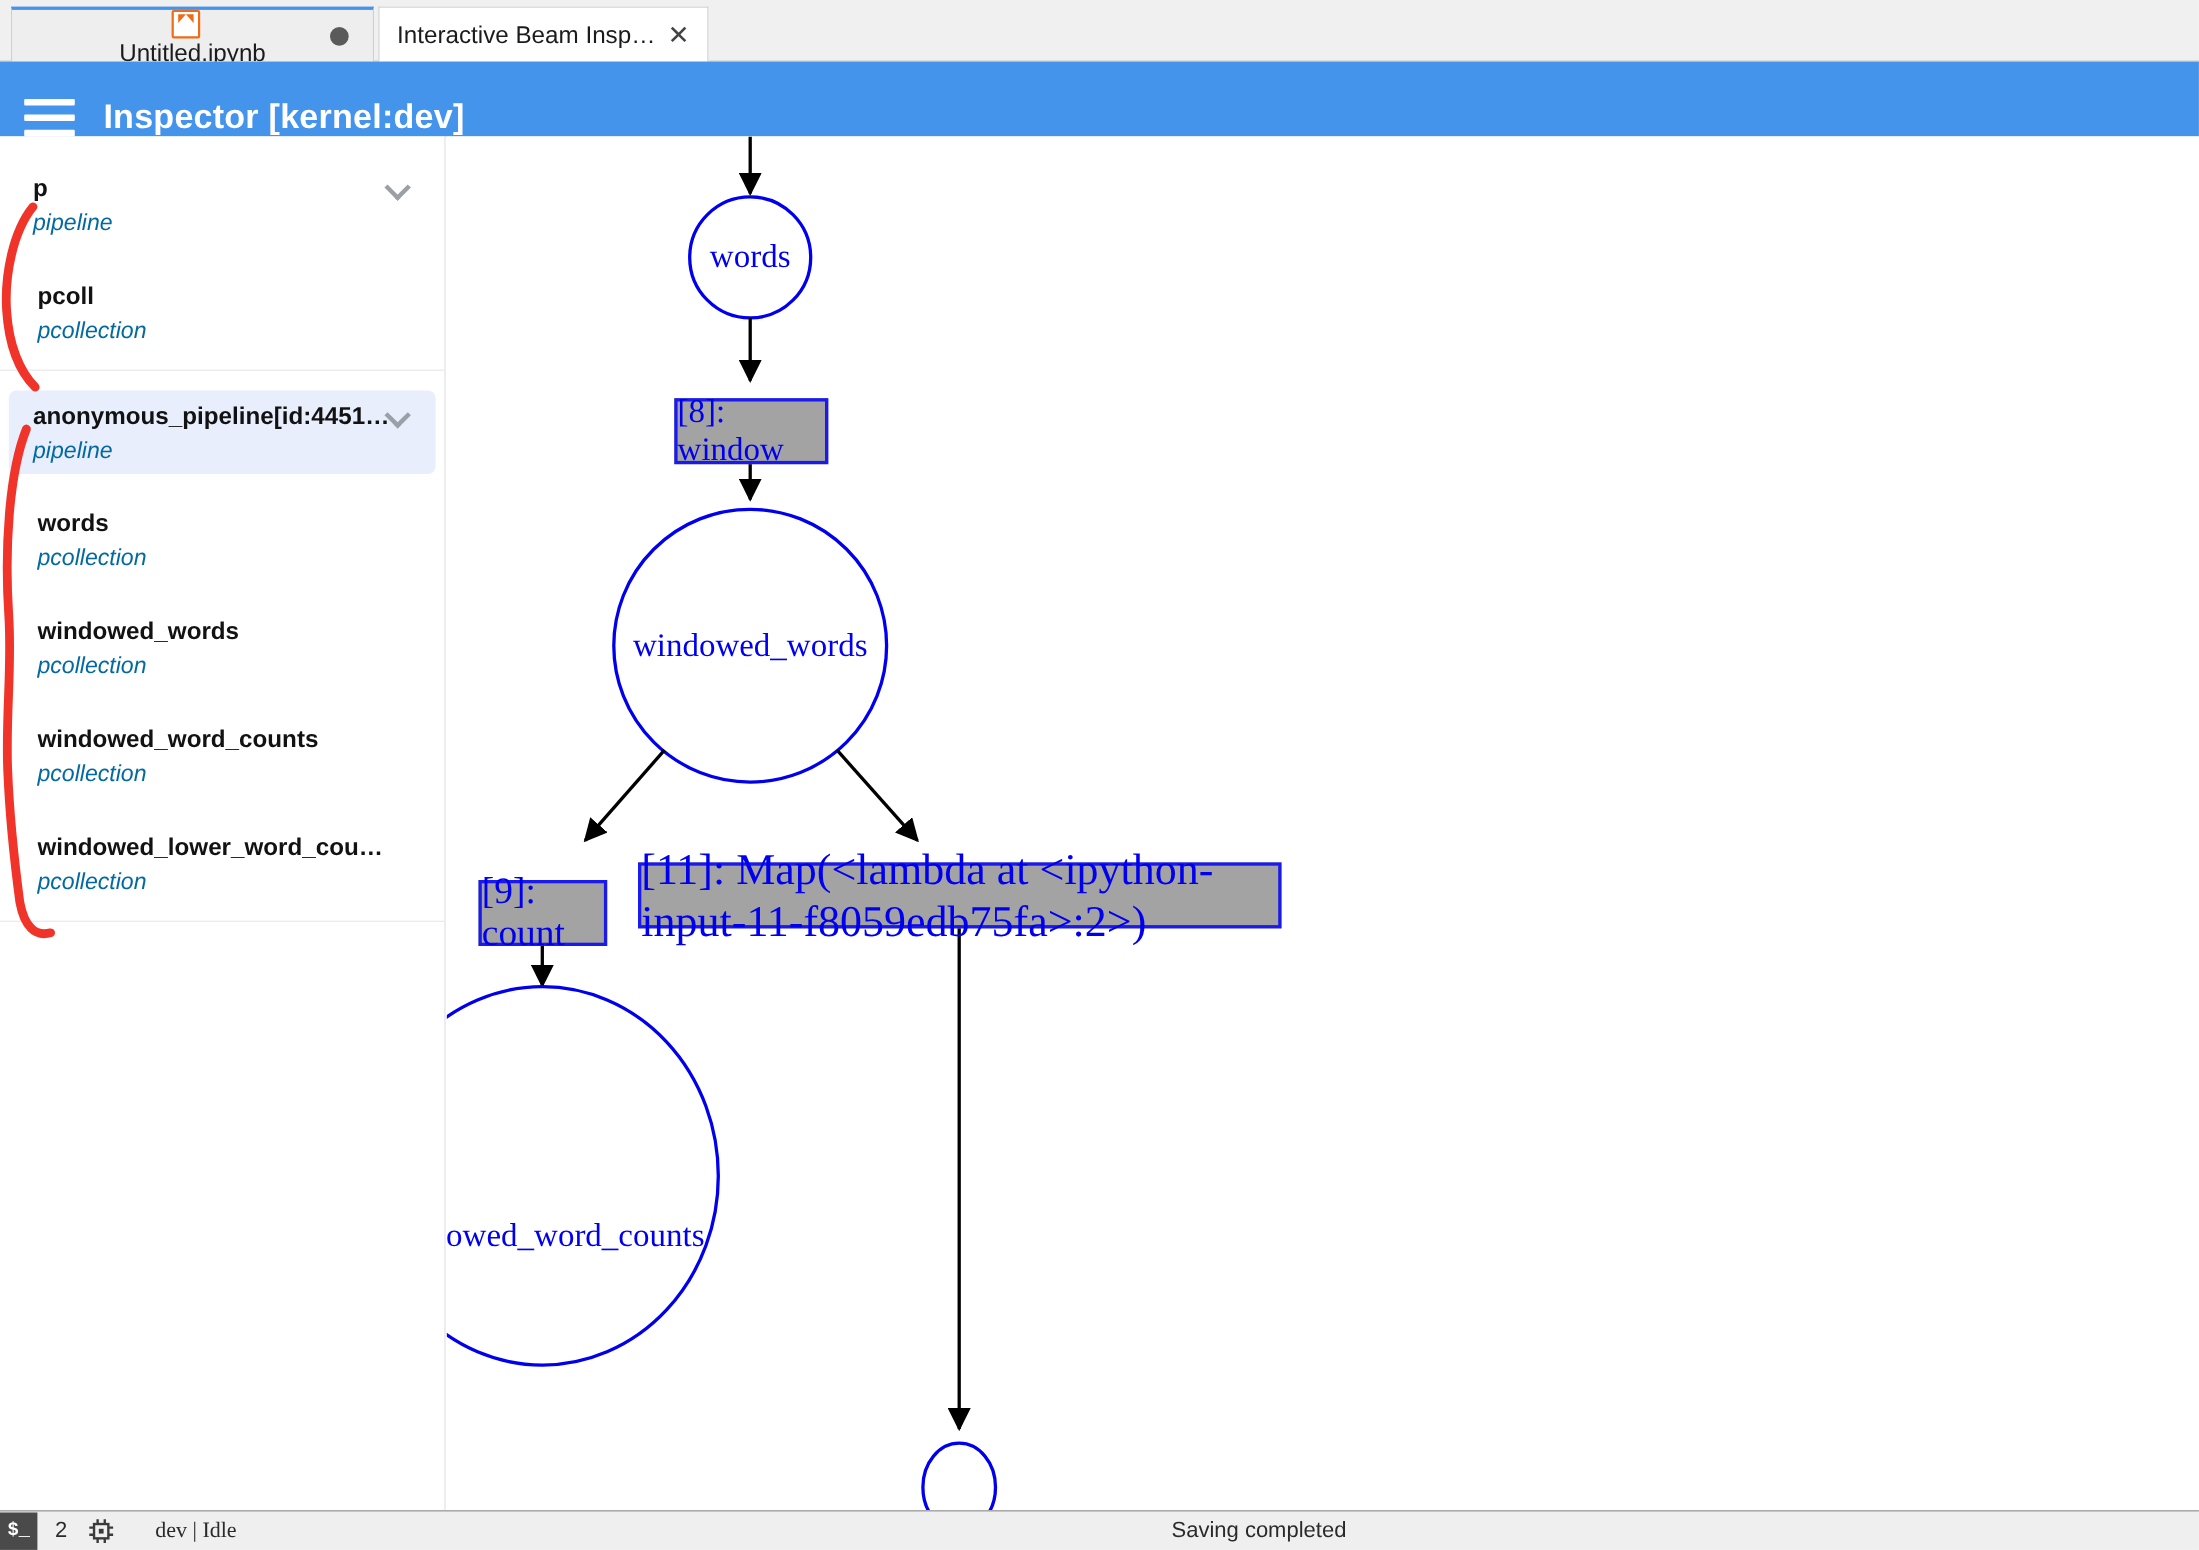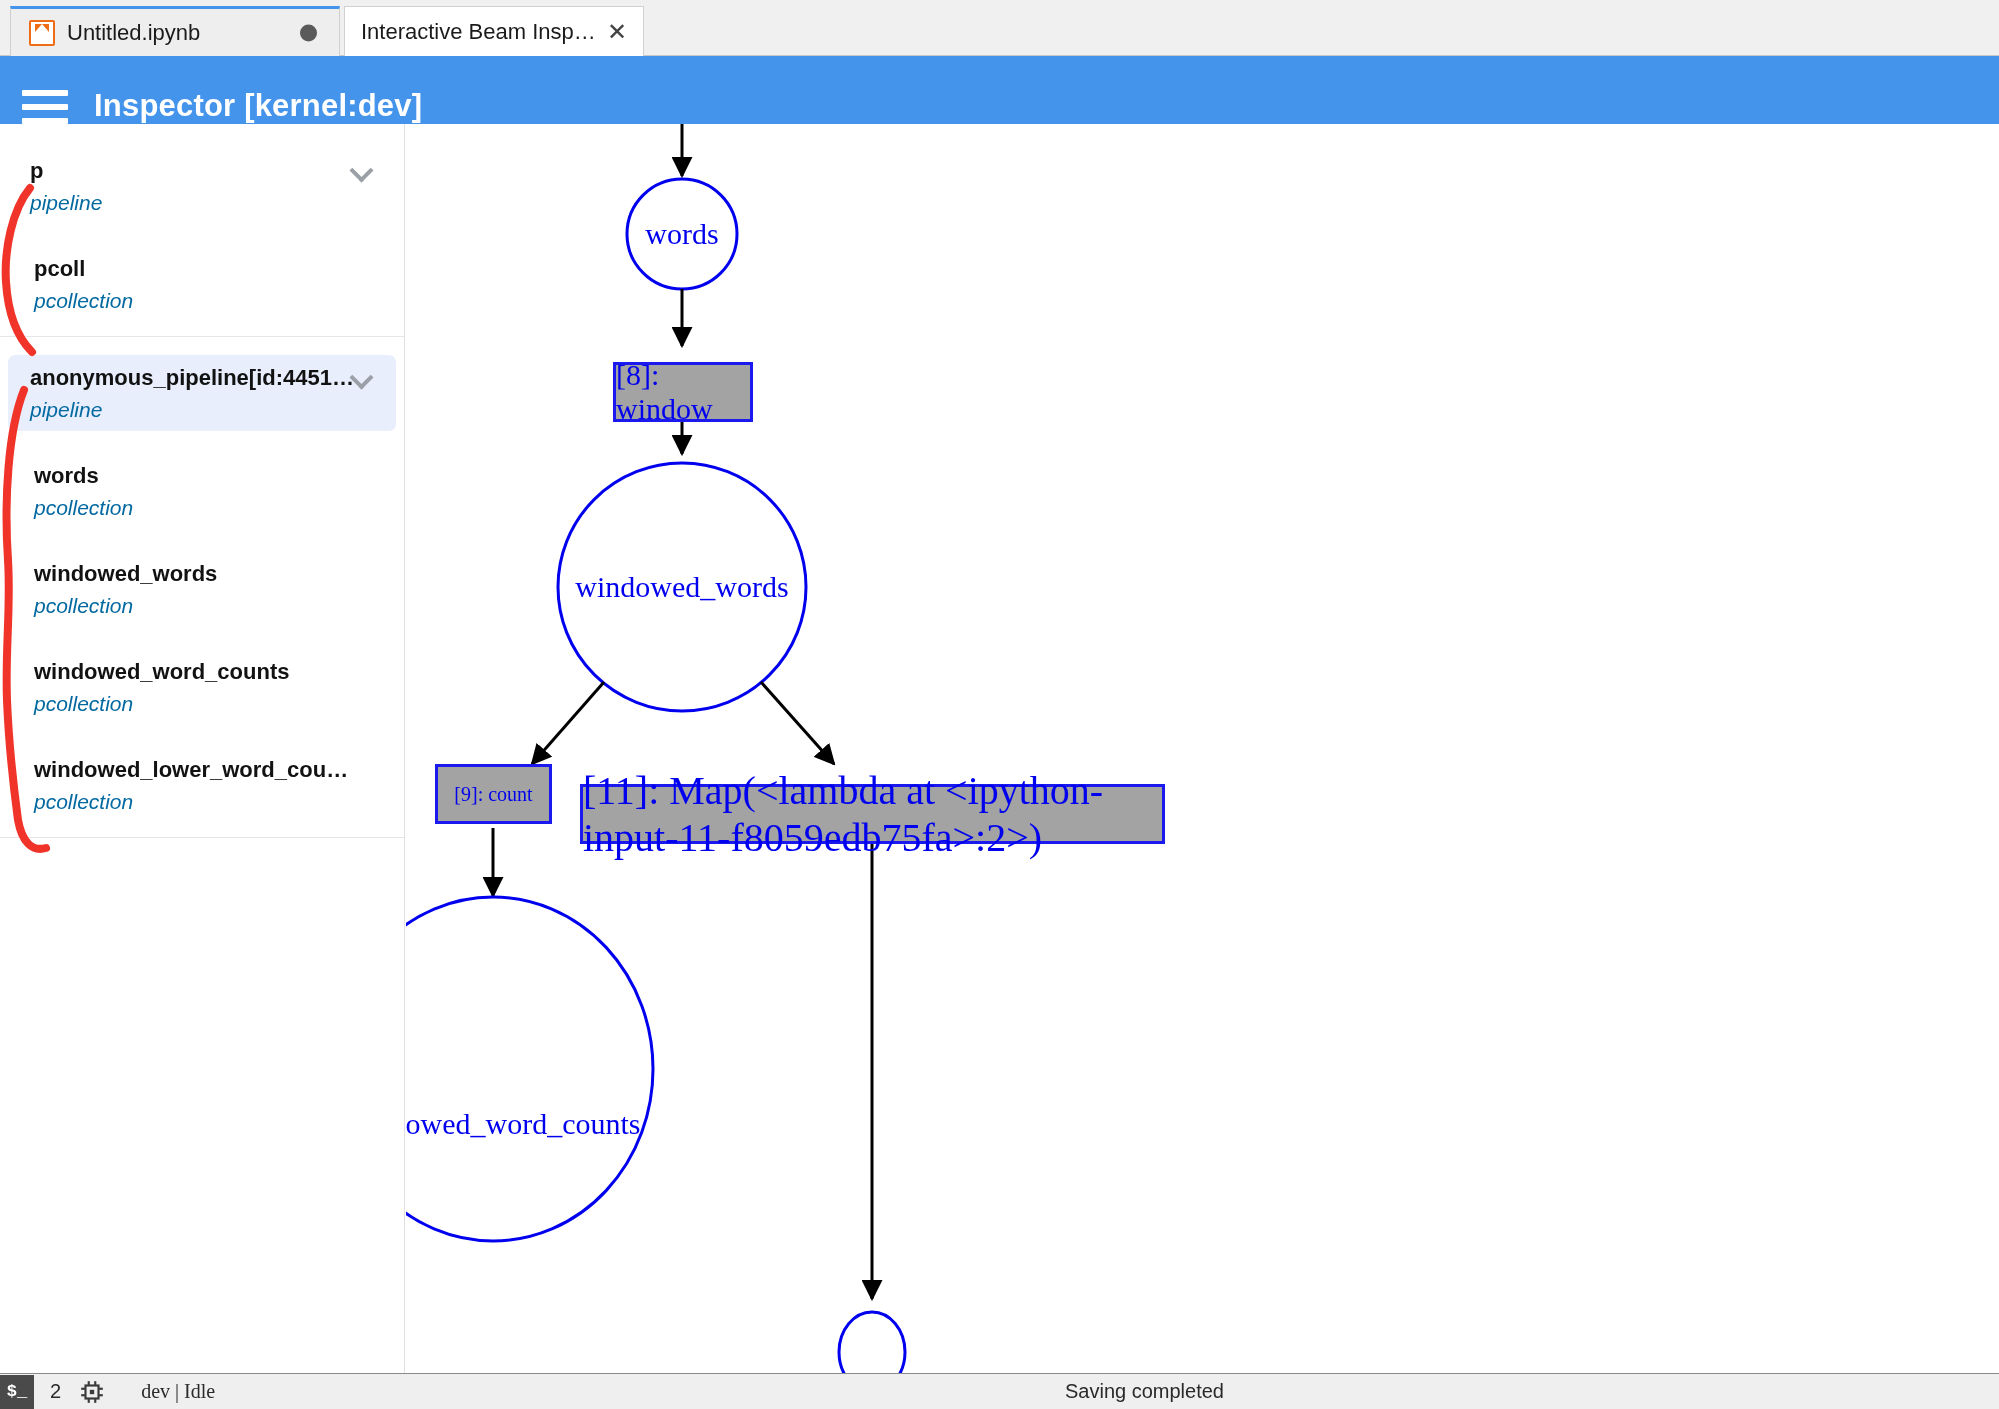--- a/index.html
+++ b/index.html
@@ -18,20 +18,21 @@
   }
   .tab{
     position:absolute;top:6px;height:50px;box-sizing:border-box;
     display:flex;align-items:center;
     border:1px solid #d0d0d0;border-bottom:none;
     font-size:22px;color:#1b1b1b;
   }
   .tab.inactive{
     left:10px;width:330px;background:#eeeeee;border-top:3px solid #4494ec;
     padding:0 18px;
+    flex-direction:column;
   }
   .tab.active{
     left:344px;width:300px;background:#ffffff;border-top:1px solid #d0d0d0;
     padding:0 16px;justify-content:center;
   }
   .nb-icon{
     width:26px;height:26px;flex:0 0 26px;margin-right:12px;
     border:2px solid #ef6c16;box-sizing:border-box;background:#fff;
     position:relative;border-radius:2px;
   }
@@ -237,21 +238,21 @@
   </svg>
 
   <div class="g-label" style="left:276px;top:110px;transform:translate(-50%,-50%);font-size:30px;">words</div>
 
   <div class="box-node" style="left:207px;top:222px;width:140px;height:60px;font-size:30px;">
     <span>[8]: window</span>
   </div>
 
   <div class="g-label" style="left:276px;top:463px;transform:translate(-50%,-50%);font-size:30px;">windowed_words</div>
 
-  <div class="box-node" style="left:29px;top:624px;width:117px;height:60px;font-size:20px;">
+  <div class="box-node" style="left:29px;top:660px;width:117px;height:60px;font-size:34px;">
     <span>[9]: count</span>
   </div>
 
   <div class="box-node" style="left:174px;top:644px;width:585px;height:60px;font-size:40px;">
     <span>[11]: Map(&lt;lambda at &lt;ipython-input-11-f8059edb75fa&gt;:2&gt;)</span>
   </div>
 
   <div class="g-label" style="left:87px;top:1000px;transform:translate(-50%,-50%);font-size:30px;">windowed_word_counts</div>
 </div>
 

